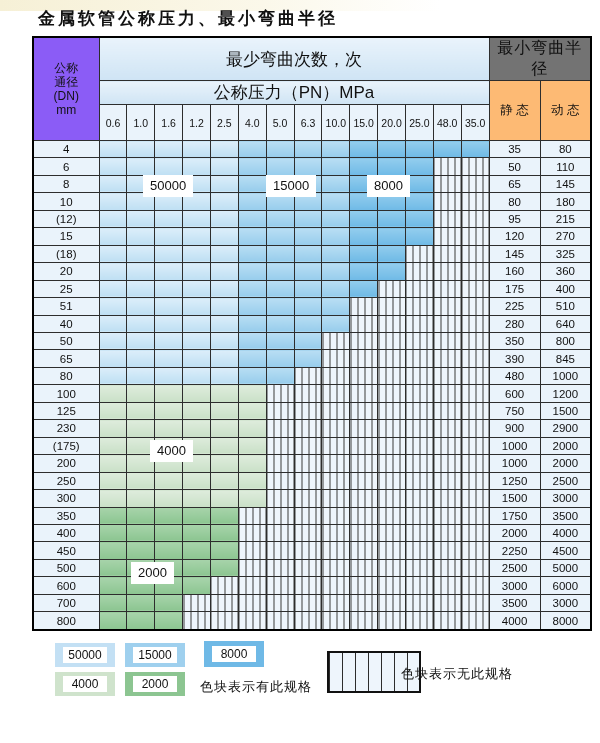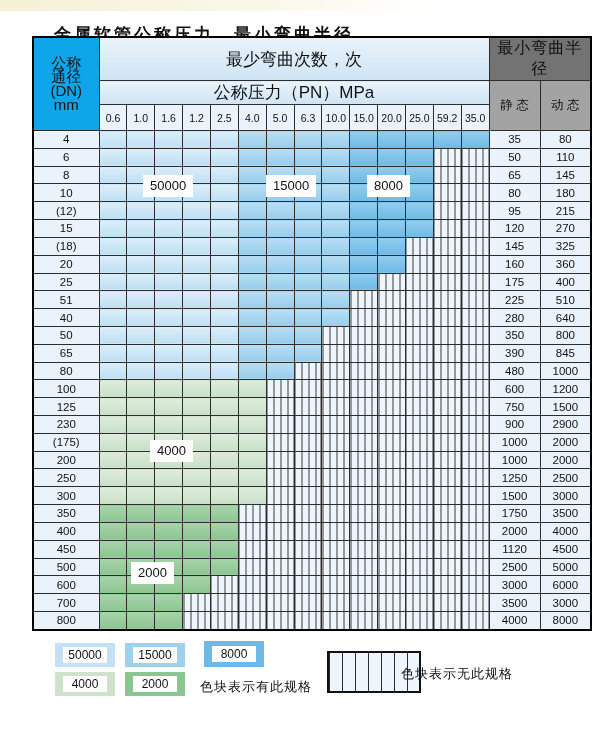--- a/index.html
+++ b/index.html
@@ -1,30 +1,30 @@
 <!DOCTYPE html>
 <html><head>
 <meta charset="utf-8">
 <style>
   html,body{margin:0;padding:0}
   body{width:600px;height:743px;background:#fff;font-family:"Liberation Sans",sans-serif;color:#111}
   .page{position:relative;width:600px;height:743px;background:#fff;overflow:hidden}
   .cream{position:absolute;top:0;left:0;width:440px;height:11px;
          background:linear-gradient(to right,#f6f0d6,#fbf8ea 60%,#fff)}
-  .title{position:absolute;top:7px;left:38px;margin:16px;font-family:"DejaVu Serif",serif;
+  .title{position:absolute;top:7px;left:38px;margin:0;font-family:"DejaVu Serif",serif;
          font-size:17px;font-weight:bold;letter-spacing:3px;white-space:nowrap}
   .twrap{position:absolute;left:32px;top:36px;width:558px;height:595px}
   table{width:558px;height:595px;border-collapse:collapse;table-layout:fixed;border:2px solid #000;background:#fff}
   th,td{border:1px solid #2d2d2d;text-align:center;padding:0;overflow:hidden;font-weight:normal}
   col.c-dn{width:66px} col.c-p{width:27.86px} col.c-sd{width:51px}
-  tr.hr1{height:26px} tr.hr2{height:24px} tr.hr3{height:26px}
-  .dn-head{background:#0ea5e9;font-size:15px;line-height:14px}
+  tr.hr1{height:26px} tr.hr2{height:24px} tr.hr3{height:36px}
+  .dn-head{background:#8b5cf6;font-size:12px;line-height:14px}
   .cycles-head,.pn-head{background:linear-gradient(#e9f3fb,#cfe4f4);font-size:17px}
   .radius-head{background:#737373;font-size:16px;letter-spacing:1px}
-  .sd-head{background:#a3a3a3;font-size:12.5px}
+  .sd-head{background:#fdba74;font-size:12.5px}
   .tick{background:#eaf3fb;font-size:10.5px}
   tbody td{font-size:11.5px}
   td.dn,td.stat,td.dyn{background:#eaf3fb}
   .z-50000{background:linear-gradient(#dceefa,#bedff3)}
   .z-15000{background:linear-gradient(#b9def4,#97cdec)}
   .z-8000{background:linear-gradient(#93cdee,#6fbae6)}
   .z-4000{background:linear-gradient(#deecdc,#c9e0c7)}
   .z-2000{background:linear-gradient(#a8d4ab,#8cc591)}
   .z-none{background:repeating-linear-gradient(to right,#3a3a3a 0 1px,#eef5fc 1px 7px)}
   .rlabel{position:absolute;background:#fff;font-size:13px;line-height:20px;padding:1px 7px;
@@ -94,21 +94,21 @@
             <th class="tick">1.6</th>
             <th class="tick">1.2</th>
             <th class="tick">2.5</th>
             <th class="tick">4.0</th>
             <th class="tick">5.0</th>
             <th class="tick">6.3</th>
             <th class="tick">10.0</th>
             <th class="tick">15.0</th>
             <th class="tick">20.0</th>
             <th class="tick">25.0</th>
-            <th class="tick">59.2</th>
+            <th class="tick">48.0</th>
             <th class="tick">35.0</th>
           </tr>
       </thead>
       <tbody id="spec-tbody">
           <tr>
             <td class="dn">4</td>
             <td class="z-50000"></td>
             <td class="z-50000"></td>
             <td class="z-50000"></td>
             <td class="z-50000"></td>
@@ -552,21 +552,21 @@
             <td class="z-2000"></td>
             <td class="z-none"></td>
             <td class="z-none"></td>
             <td class="z-none"></td>
             <td class="z-none"></td>
             <td class="z-none"></td>
             <td class="z-none"></td>
             <td class="z-none"></td>
             <td class="z-none"></td>
             <td class="z-none"></td>
-            <td class="stat">1120</td>
+            <td class="stat">2250</td>
             <td class="dyn">4500</td>
           </tr>
           <tr>
             <td class="dn">500</td>
             <td class="z-2000"></td>
             <td class="z-2000"></td>
             <td class="z-2000"></td>
             <td class="z-2000"></td>
             <td class="z-2000"></td>
             <td class="z-none"></td>

